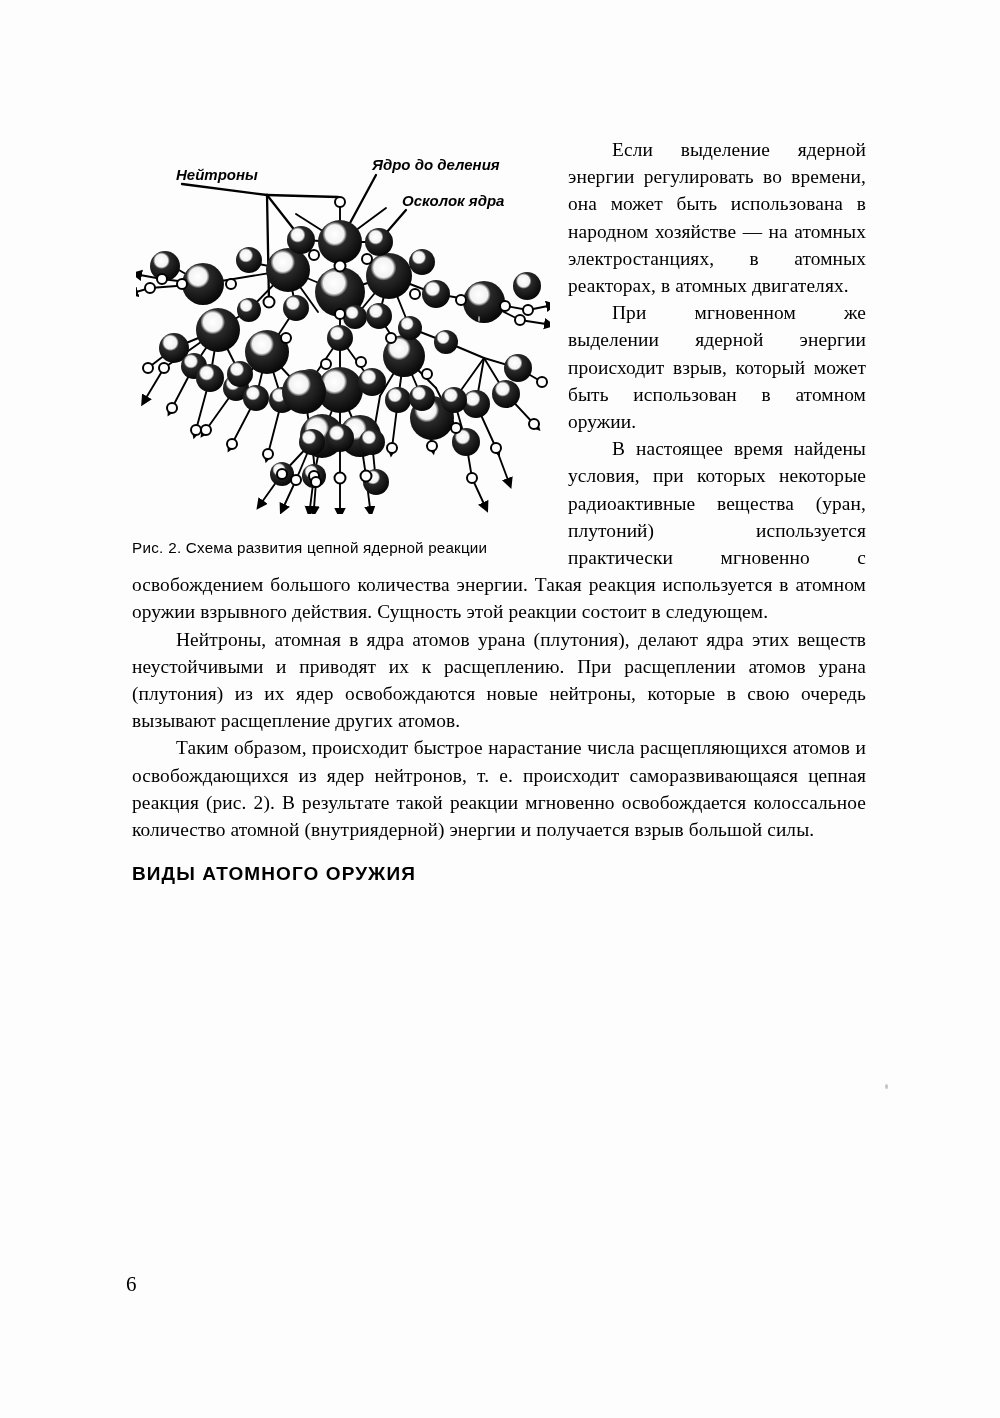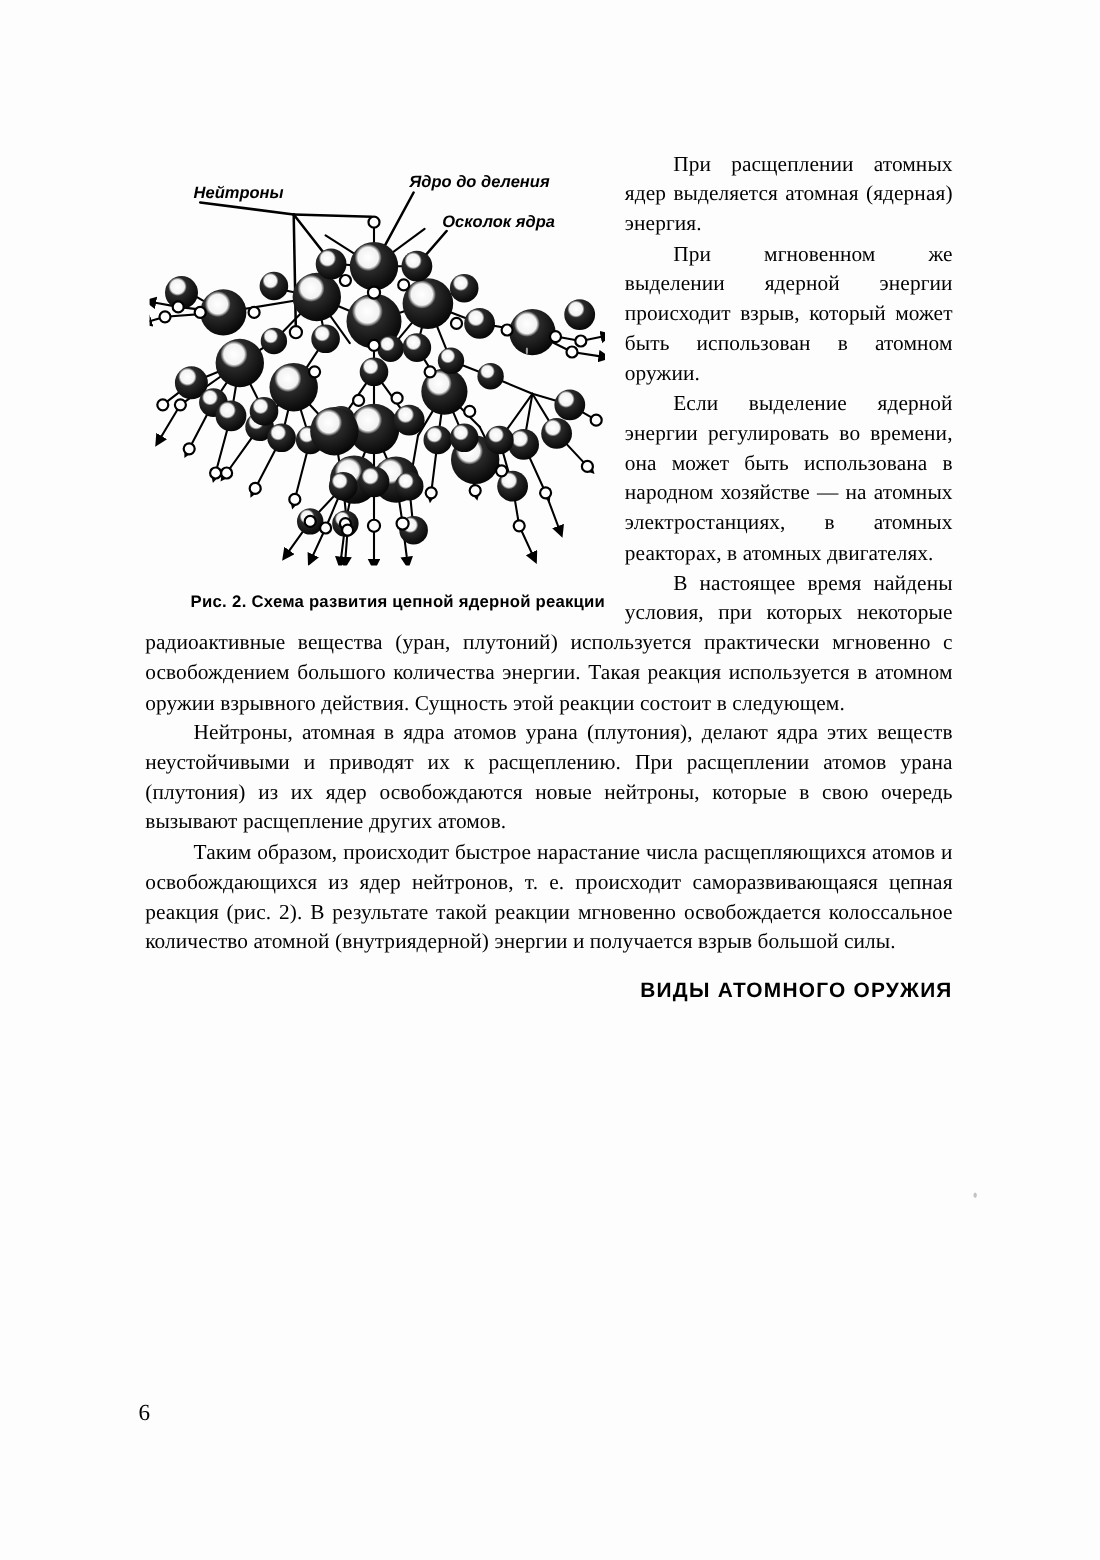--- a/index.html
+++ b/index.html
@@ -47,41 +47,41 @@
     height: 418px;
     margin: 6px 16px 2px 0;
     position: relative;
   }
 
   .fig-caption {
     position: absolute;
     left: 0;
     bottom: 2px;
     width: 418px;
-    text-align: right;
+    text-align: left;
     font-family: "Liberation Sans", sans-serif;
     font-size: 15.2px;
     line-height: 20px;
-    font-weight: bold;
+    font-weight: normal;
     letter-spacing: 0.2px;
   }
   .fig-caption .rlead { letter-spacing: 0.3px; }
 
   #fig-art {
     position: absolute;
     left: 4px;
     top: 0;
     width: 414px;
     height: 372px;
   }
 
   
   .section-head {
     margin: 20px 0 6px 0;
-    text-align: right;
+    text-align: left;
     font-family: "Liberation Sans", sans-serif;
     font-size: 19px;
     font-weight: bold;
     letter-spacing: 1.1px;
   }
 
   
   #folio {
     position: absolute;
     left: 126px;
@@ -336,23 +336,22 @@
           <text x="266" y="64">Осколок ядра</text>
         </g>
       </svg>
 
       <div class="fig-caption">
         <span class="rlead">Рис. 2.</span>
         <span>Схема развития цепной ядерной реакции</span>
       </div>
     </div>
 
-    <p class="para">При расщеплении атомных ядер выделяется атомная (ядерная) энергия.</p>
+    <p class="para">Если выделение ядерной энергии регулировать во времени, она может быть использована в народном хозяйстве — на атомных электростанциях, в атомных реакторах, в атомных двигателях.</p>
     <p class="para">При мгновенном же выделении ядерной энергии происходит взрыв, который может быть использован в атомном оружии.</p>
-    <p class="para">Если выделение ядерной энергии регулировать во времени, она может быть использована в народном хозяйстве — на атомных электростанциях, в атомных реакторах, в атомных двигателях.</p>
     <p class="para">В настоящее время найдены условия, при которых некоторые радиоактивные вещества (уран, плутоний) используется практически мгновенно с освобождением большого количества энергии. Такая реакция используется в атомном оружии взрывного действия. Сущность этой реакции состоит в следующем.</p>
     <p class="para">Нейтроны, атомная в ядра атомов урана (плутония), делают ядра этих веществ неустойчивыми и приводят их к расщеплению. При расщеплении атомов урана (плутония) из их ядер освобождаются новые нейтроны, которые в свою очередь вызывают расщепление других атомов.</p>
     <p class="para">Таким образом, происходит быстрое нарастание числа расщепляющихся атомов и освобождающихся из ядер нейтронов, т. е. происходит саморазвивающаяся цепная реакция (рис. 2). В результате такой реакции мгновенно освобождается колоссальное количество атомной (внутриядерной) энергии и получается взрыв большой силы.</p>
 
     <div class="section-head">ВИДЫ АТОМНОГО ОРУЖИЯ</div>
 
   </div>
 
   <div id="folio">6</div>
 

